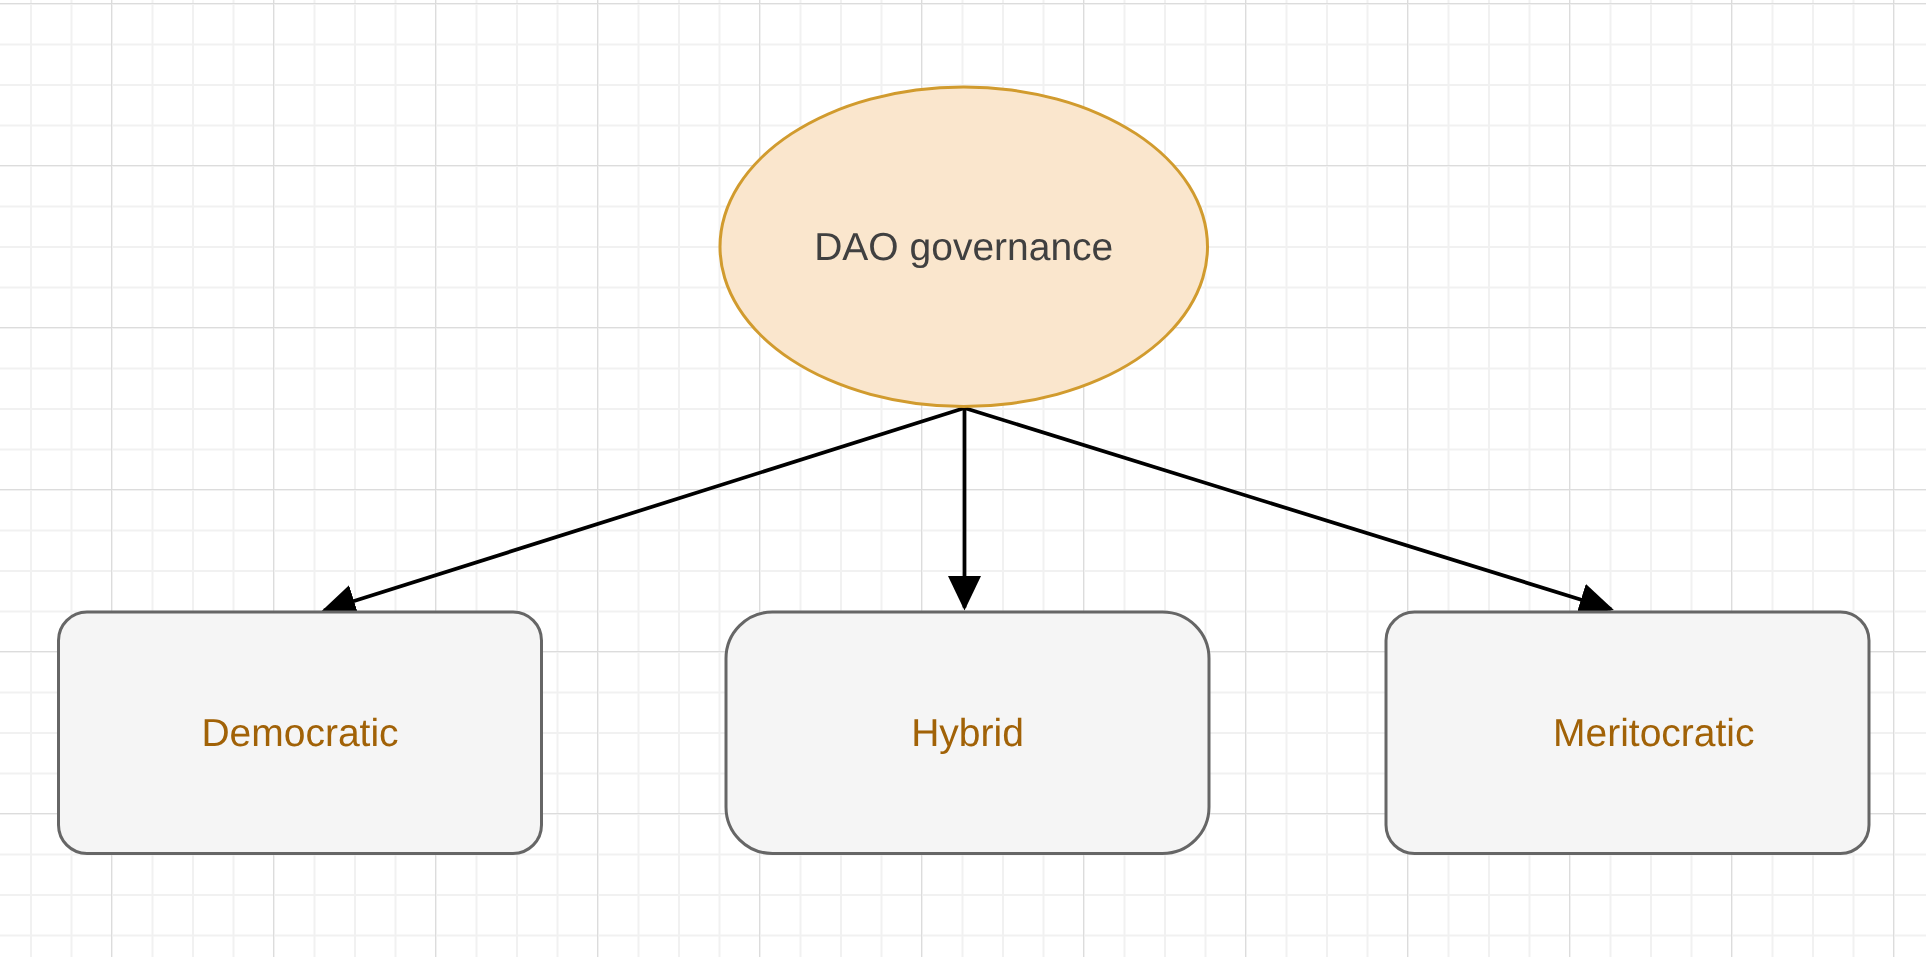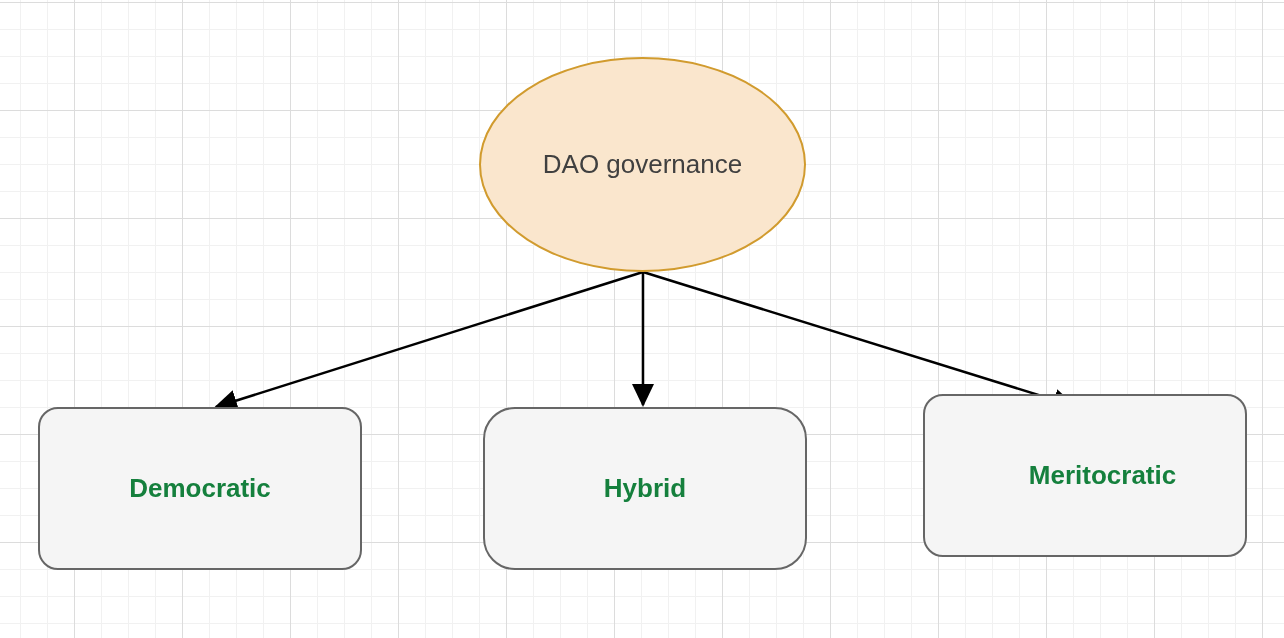--- a/index.html
+++ b/index.html
@@ -59,27 +59,26 @@
     border-radius: 50%;
     color: #404040;
   }
 
   .node-box {
     width: 324px;
     height: 163px;
     background: #f5f5f5;
     border: 2.5px solid #666666;
     border-radius: 20px;
-    color: #15803d;
-    font-weight: bold;
+    color: #a16207;
   }
 
   .node-box-democratic  { left: 38px;  top: 407px; }
   .node-box-hybrid      { left: 483px; top: 407px; border-radius: 32px; }
-  .node-box-meritocratic{ left: 923px; top: 394px; padding-left: 35px; }
+  .node-box-meritocratic{ left: 923px; top: 407px; padding-left: 35px; }
 
   .node-label {
     pointer-events: none;
     white-space: nowrap;
   }
 </style>
 </head>
 <body>
 
 <div class="canvas">

